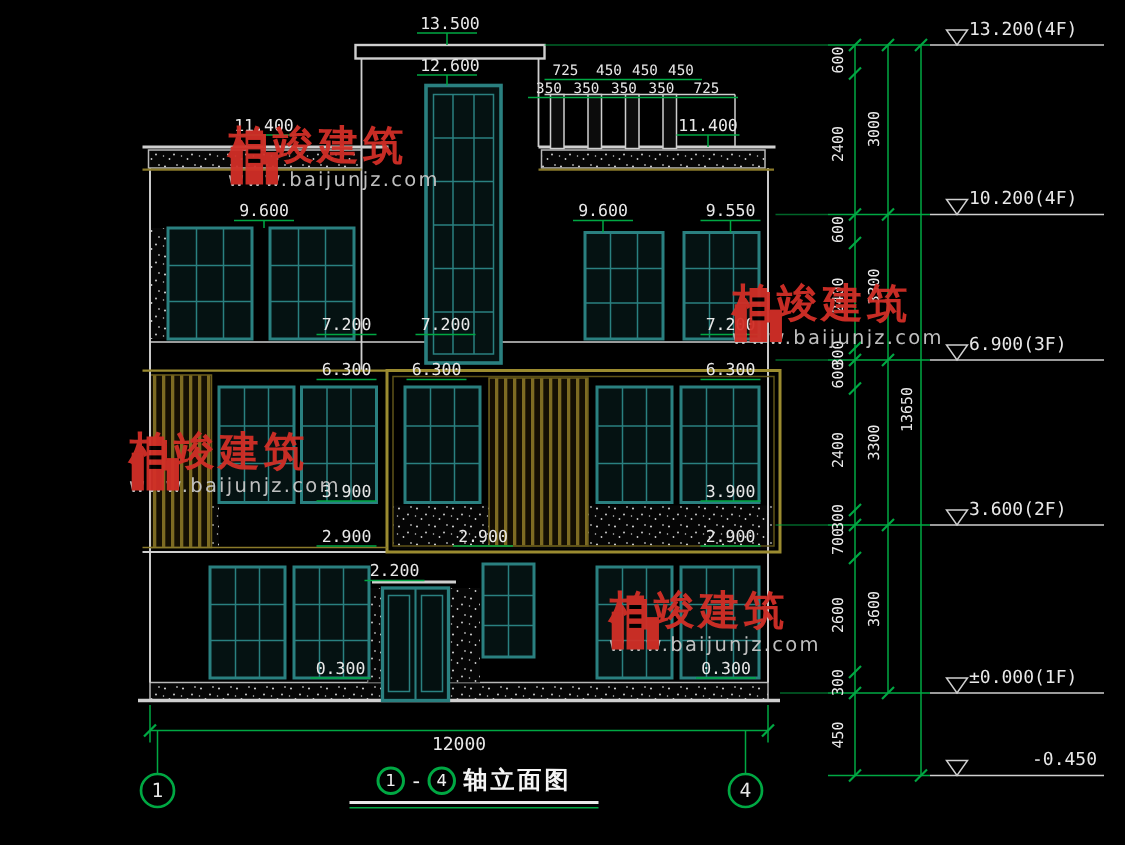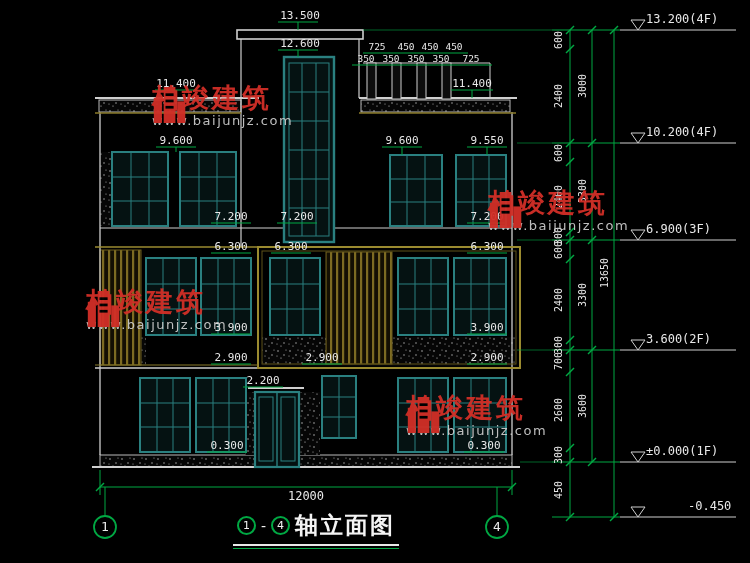--- a/index.html
+++ b/index.html
@@ -8,21 +8,21 @@
   svg{position:absolute;left:0;top:0}
   svg text{font-family:"DejaVu Sans Mono",monospace;fill:#e8e8e8}
   .wm{position:absolute;display:flex;align-items:center;gap:8px;opacity:.95;pointer-events:none}
   .wm-txt{display:flex;flex-direction:column;line-height:1.02}
   .wm .brand{color:#d22f27;font-size:27px;font-weight:bold;letter-spacing:3px;font-family:"DejaVu Sans",sans-serif}
   .wm .url{color:#c9c9c9;font-size:13px;letter-spacing:1.5px;margin-top:2px;font-family:"DejaVu Sans",sans-serif}
   .title-blk{position:absolute;left:233px;top:510px;width:166px;text-align:center}
   .title-row{display:flex;align-items:center;justify-content:center;gap:5px}
   .bubble{display:inline-flex;width:19px;height:19px;border:2px solid #00a843;border-radius:50%;color:#f0f0f0;font-size:11px;align-items:center;justify-content:center;flex:0 0 auto}
   .dash{color:#f0f0f0;font-size:14px}
-  .title-text{color:#f4f4f4;font-size:23px;font-weight:bold;letter-spacing:2px}
+  .title-text{color:#f4f4f4;font-size:16px;font-weight:bold;letter-spacing:2px}
   .rule-w{height:2px;background:#e8e8e8;margin-top:3px}
   .rule-g{height:1px;background:#00a843;margin-top:2px}
 </style>
 </head>
 <body>
 
 <div class="canvas">
 
 <svg width="750" height="563" viewBox="0 0 750 563">
   <defs>

